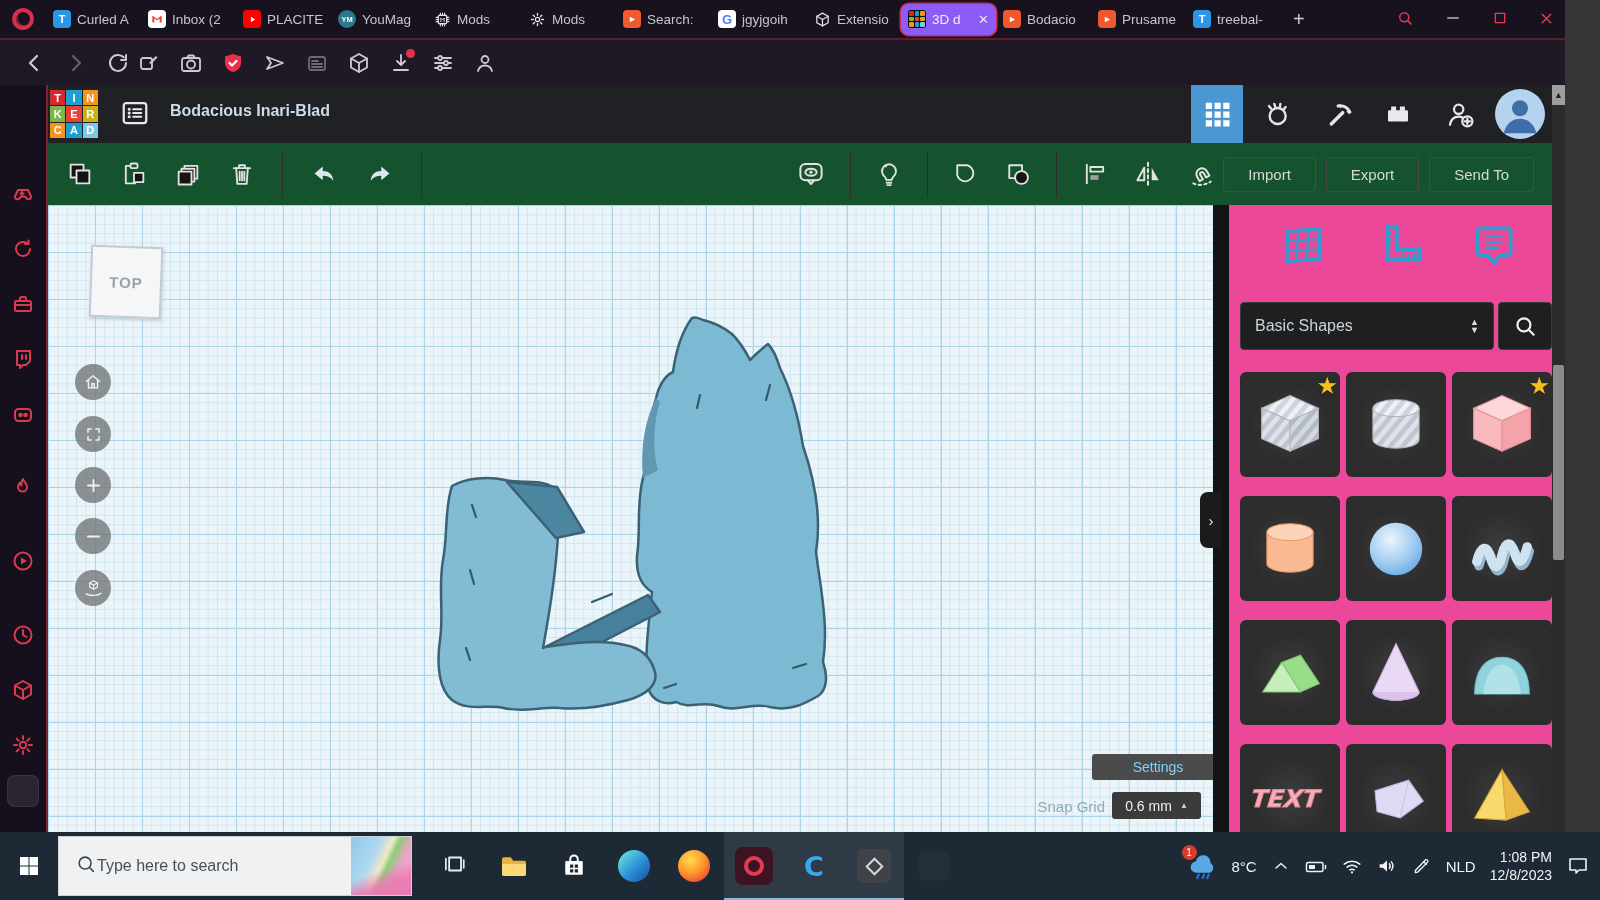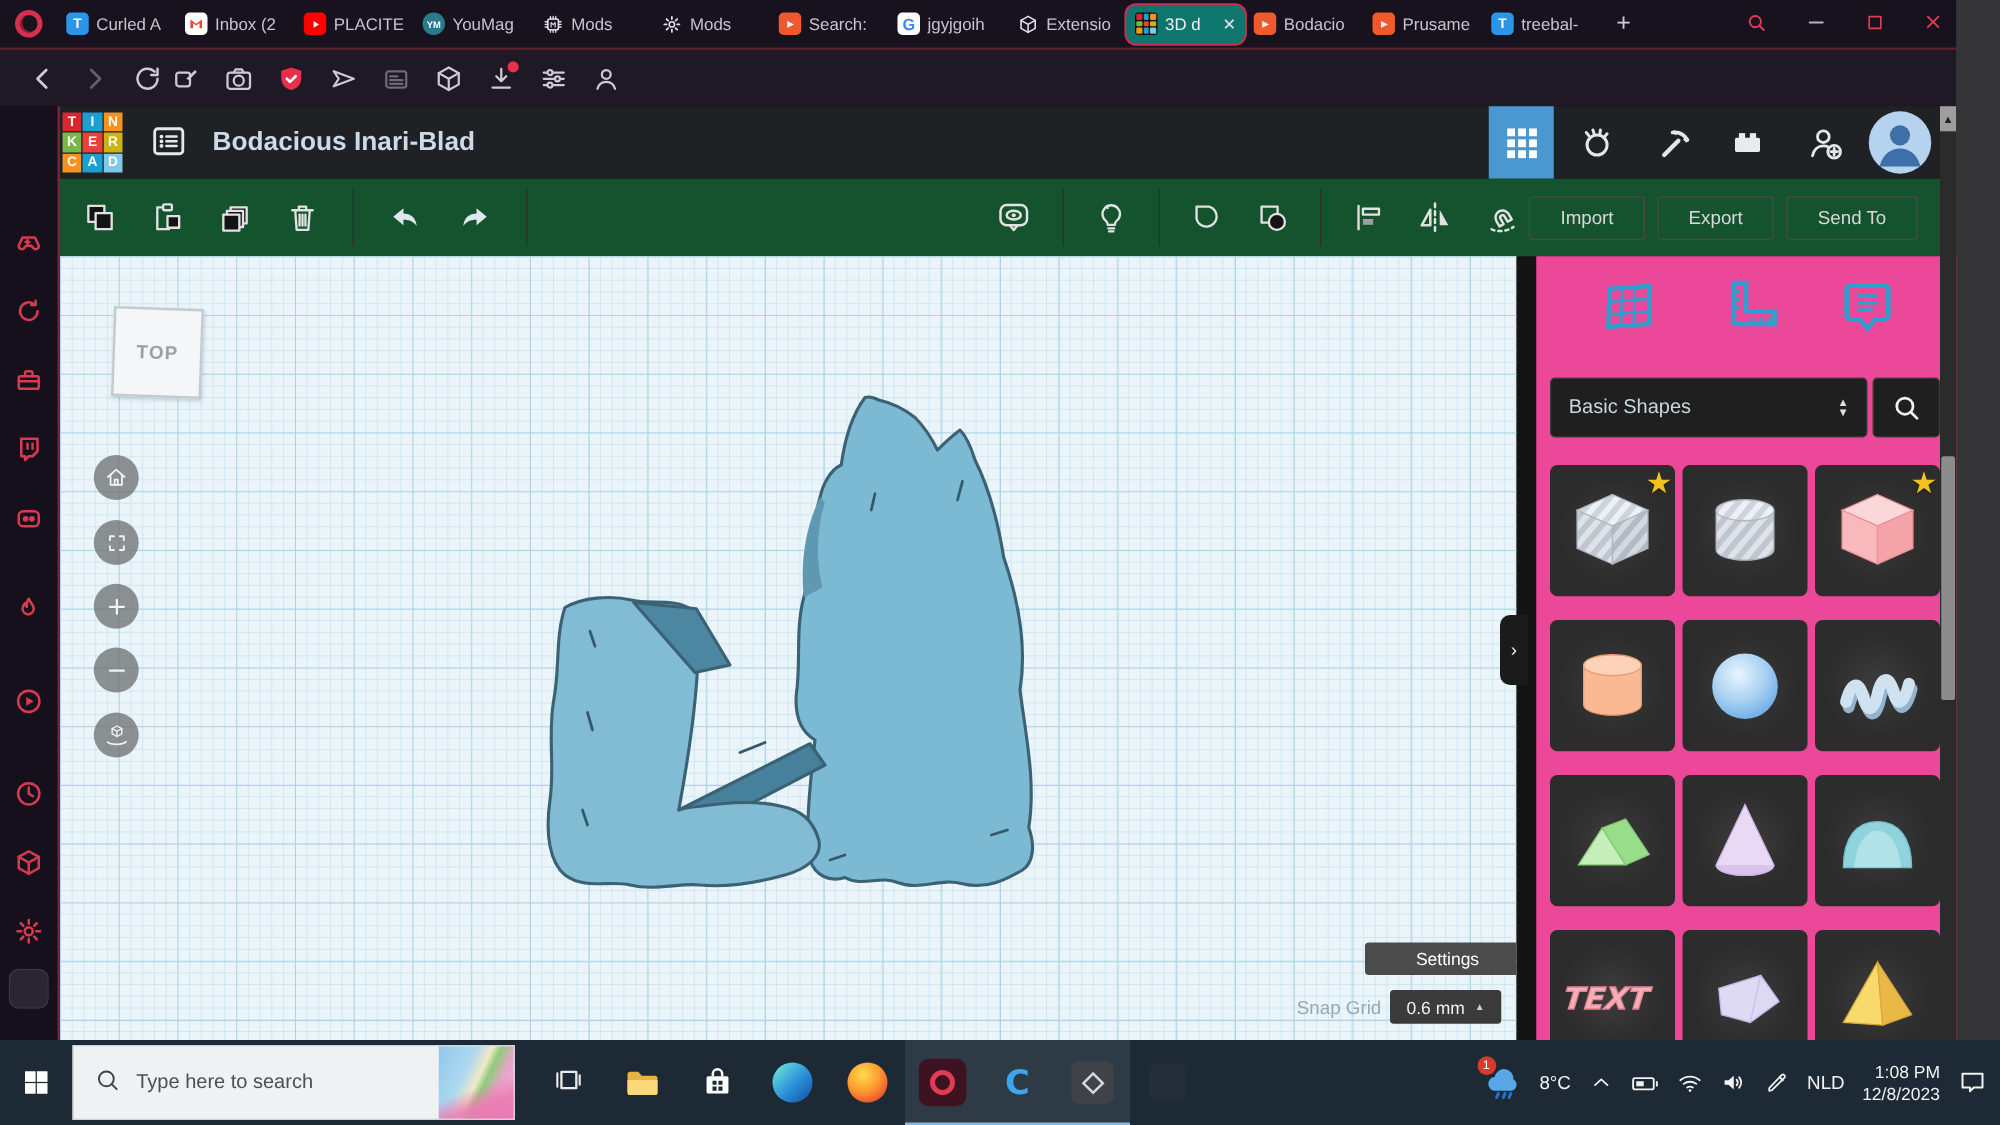--- a/index.html
+++ b/index.html
@@ -13,21 +13,21 @@
 
   
   #tabbar { position:absolute; left:0; top:0; width:1565px; height:40px; background:#17121d;
     border-bottom:2px solid #5f1d2c; display:flex; align-items:center; }
   #opera-logo { width:46px; display:flex; justify-content:center; }
   #opera-logo .ring { width:22px; height:22px; border:4px solid #d6304f; border-radius:50%;
      box-shadow: inset 2px 0 0 #8c1f35; transform:rotate(-20deg); }
   #tabs { display:flex; height:100%; align-items:center; }
   .tab { width:95px; height:31px; display:flex; align-items:center; gap:6px; padding:0 7px;
     border-radius:8px; color:#c9c3d1; font-size:13.5px; white-space:nowrap; overflow:hidden; cursor:default; }
-  .tab.active { background:#0f766e; box-shadow:0 0 0 1.5px #cf2d50; color:#f2eef6; }
+  .tab.active { background:#8b5cf6; box-shadow:0 0 0 1.5px #cf2d50; color:#f2eef6; }
   .tab .tab-label { overflow:hidden; flex:1; }
   .tab .tab-close { color:#e8e4ee; font-size:13px; padding-left:2px; }
   .favicon { width:18px; height:18px; border-radius:4px; flex:none; display:flex;
     align-items:center; justify-content:center; font-weight:bold; font-size:11px; color:#fff; }
   .fav-tblue { background:#2b95e8; }
   .fav-ym { background:#2a7a8c; border-radius:50%; font-size:7.5px; }
   .fav-prusa { background:#f0592e; }
   .fav-yt { background:#f00; }
   .fav-white { background:#fff; }
   .tk-mini { display:grid; grid-template-columns:repeat(3,1fr); gap:1px; width:18px; height:18px;
@@ -63,21 +63,21 @@
     box-shadow: inset 0 0 0 1px #3a3342; }
 
   
   #page { position:absolute; left:48px; top:85px; width:1504px; height:747px; background:#141414; }
   #tk-header { position:absolute; left:0; top:0; width:1504px; height:58px; background:#1f2125; }
   #logo-grid { position:absolute; left:2px; top:5px; width:48px; height:48px; display:grid;
     grid-template-columns:repeat(3,1fr); gap:1px; }
   #logo-grid .tile { display:flex; align-items:center; justify-content:center; color:#fff;
     font-weight:bold; font-size:11px; }
   #hdr-list-btn { position:absolute; left:72px; top:13px; color:#e8e8e8; }
-  #tk-title { position:absolute; left:122px; top:17px; color:#ccdaea; font-size:21px; font-weight:bold; }
+  #tk-title { position:absolute; left:122px; top:17px; color:#ccdaea; font-size:16px; font-weight:bold; }
   .hdr-ic { position:absolute; top:0; height:58px; width:52px; display:flex; align-items:center;
     justify-content:center; color:#e4e6e8; }
   .hdr-ic.active { background:#4a97d2; }
   #avatar { position:absolute; left:1447px; top:4px; width:50px; height:50px; border-radius:50%;
     background:#b5d2ef; overflow:hidden; display:flex; align-items:center; justify-content:center; }
 
   
   #tk-toolbar { position:absolute; left:0; top:58px; width:1504px; height:62px; background:#14532d; }
   #et-left { position:absolute; left:18px; top:0; height:62px; display:flex; align-items:center; gap:26px; color:#e2e2e2; }
   #et-right { position:absolute; left:748px; top:0; height:62px; display:flex; align-items:center; gap:24px; color:#e2e2e2; }
@@ -95,21 +95,21 @@
       linear-gradient(#cfe7f1 1px, transparent 1px),
       linear-gradient(90deg,#cfe7f1 1px, transparent 1px);
     background-size:47px 47px,47px 47px,9.4px 9.4px,9.4px 9.4px; overflow:hidden; }
   #view-cube { position:absolute; left:42px; top:41px; width:72px; height:72px; background:#f4f6f7;
     border:2px solid #c4cacf; transform:rotate(2deg); display:flex; align-items:center; justify-content:center;
     color:#9aa0a6; font-weight:bold; font-size:15px; letter-spacing:1px; box-shadow:1px 2px 3px rgba(120,150,165,.35); }
   .view-btn { position:absolute; left:27px; width:36px; height:36px; border-radius:50%;
     background:rgba(112,115,118,.78); color:#f2f2f2; display:flex; align-items:center; justify-content:center; }
   #model-svg { position:absolute; left:0; top:0; }
   #settings-btn { position:absolute; left:1044px; top:549px; width:132px; height:26px; background:#4b4b4b;
-    color:#ffffff; font-size:14px; display:flex; align-items:center; justify-content:center; border-radius:3px; }
+    color:#7dd3fc; font-size:14px; display:flex; align-items:center; justify-content:center; border-radius:3px; }
   #snap-label { position:absolute; left:940px; top:593px; width:117px; text-align:right;
     color:#93aab6; font-size:15px; }
   #snap-dd { position:absolute; left:1064px; top:587px; width:89px; height:27px; background:#3b3b3b;
     border-radius:3px; color:#f0f0f0; font-size:14px; display:flex; align-items:center;
     justify-content:center; gap:8px; }
   #snap-dd .tri { font-size:8px; color:#cfcfcf; }
   #panel-chevron { position:absolute; left:1152px; top:407px; width:22px; height:56px; background:#1b1b1b;
     border-radius:8px 0 0 8px; color:#e8e8e8; display:flex; align-items:center; justify-content:center;
     font-size:15px; z-index:6; }
 
@@ -137,21 +137,21 @@
   #win-scroll { position:absolute; left:1552px; top:85px; width:13px; height:747px; background:#2b2b2b; }
   #scroll-arrow { position:absolute; left:0; top:0; width:13px; height:20px; background:#9e9e9e;
     color:#222; display:flex; align-items:center; justify-content:center; font-size:9px; }
   #scroll-thumb { position:absolute; left:1px; top:280px; width:11px; height:195px; background:#8c8c8c; border-radius:2px; }
 
   
   #taskbar { position:absolute; left:0; top:832px; width:1600px; height:68px; background:#1d2a36;
     display:flex; align-items:center; }
   #start-btn { width:58px; height:68px; display:flex; align-items:center; justify-content:center; color:#fff; }
   #tb-search { width:354px; height:60px; background:#eff1f2; border:1px solid #cdd2d6; display:flex;
-    align-items:center; gap:12px; padding-left:16px; position:relative; overflow:hidden; }
+    align-items:center; padding-left:16px; position:relative; overflow:hidden; }
   #tb-search .mag { color:#3f4449; }
   #tb-search-text { color:#4a4f54; font-size:16px; }
   #tb-search-img { position:absolute; right:0; top:0; width:60px; height:100%;
     background:
       linear-gradient(160deg, rgba(255,255,255,0) 55%, rgba(236,120,178,.85) 75%, #e878b2 100%),
       linear-gradient(115deg, #8ec8ea 0%, #aed8f0 35%, #f0e8c8 50%, #8ecc7a 58%, #e8a4c8 72%, #f0bcd8 100%); }
   #tb-apps { display:flex; height:68px; margin-left:12px; }
   .tb-app { width:60px; height:68px; display:flex; align-items:center; justify-content:center; position:relative; }
   .tb-app.active { background:rgba(255,255,255,.08); box-shadow: inset 0 -2px 0 #87b8e0; }
   #tray { margin-left:auto; display:flex; align-items:center; gap:14px; padding-right:10px; color:#f2f2f2; }

